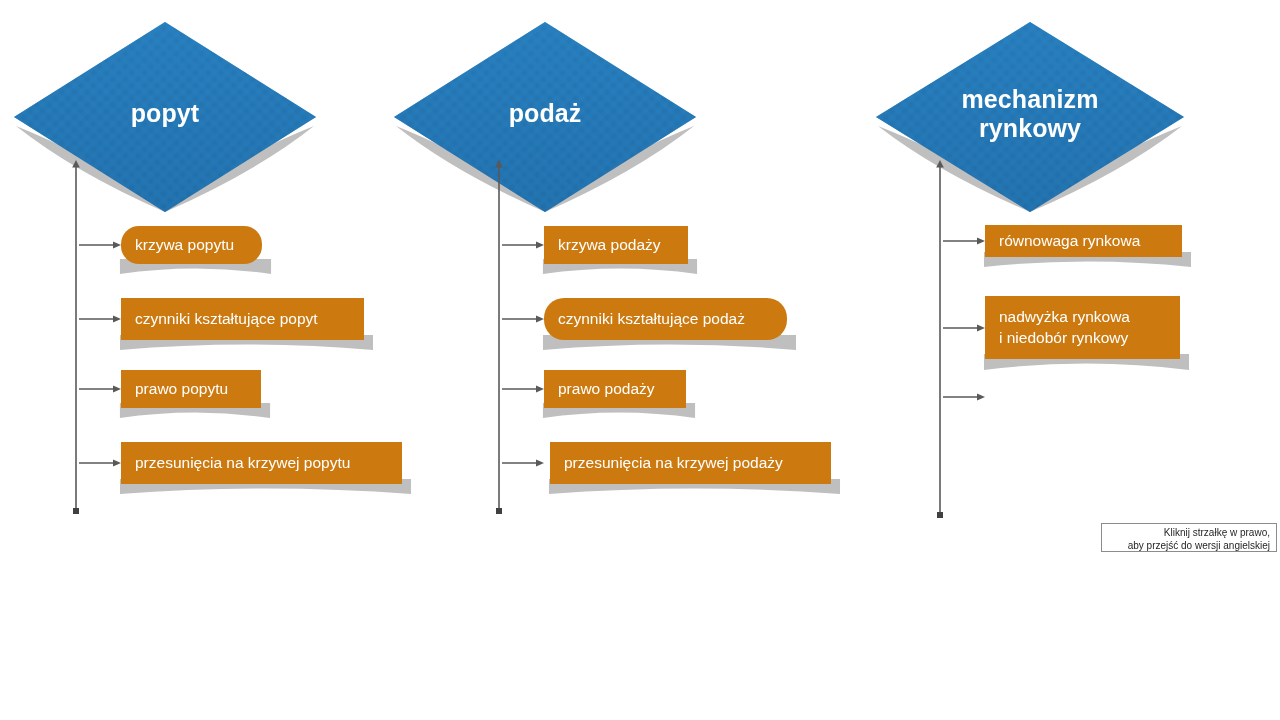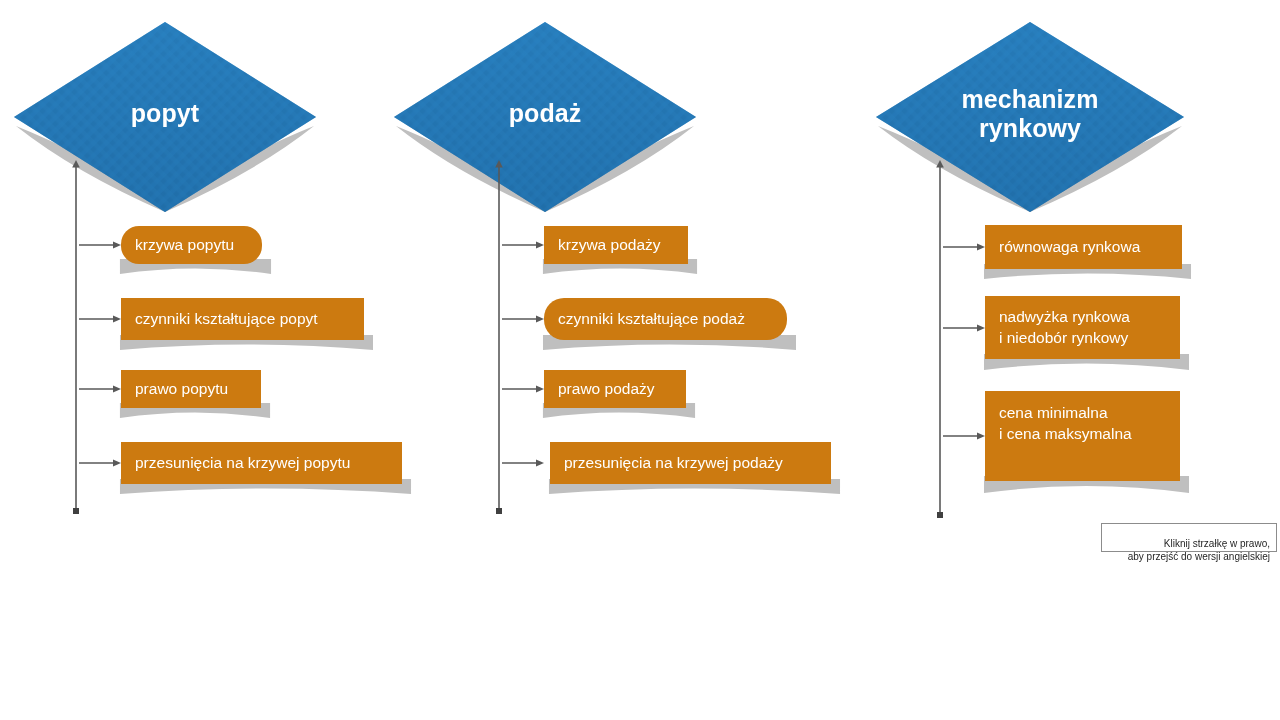--- a/index.html
+++ b/index.html
@@ -127,21 +127,21 @@
     top: 523px;
     width: 176px;
     height: 29px;
     border: 1px solid #8c8c8c;
     background: #ffffff;
     color: #262626;
     font-size: 10px;
     line-height: 1.25;
     text-align: right;
     box-sizing: border-box;
-    padding: 14px 6px 0 4px;
+    padding: 3px 6px 0 4px;
     white-space: pre-line;
   }
 </style>
 </head>
 <body>
 
 <div class="canvas">
 
   <div class="column" id="col-0">
 
@@ -366,21 +366,21 @@
       <span class="connector">
         <svg width="42" height="12" viewBox="0 0 42 12">
             <line x1="0" y1="6" x2="36" y2="6" stroke="#595959" stroke-width="1.5"></line>
             <path d="M42 6 L34 2.6 L34 9.4 Z" fill="#595959"></path>
           </svg>
       </span>
       <span class="box-holder">
         <svg class="box-shadow-svg" viewBox="0 0 214 22" preserveAspectRatio="none">
           <path d="M3 0 L211 0 L211 15 Q 107 4 3 15 Z" fill="#bfbfbf"></path>
         </svg>
-        <span class="obox" style="width:197px;height:44px;">równowaga rynkowa</span>
+        <span class="obox" style="width:197px;height:32px;">równowaga rynkowa</span>
       </span>
     </div>
 
     <div class="row" style="left:131px; top:296px;">
       <span class="connector">
         <svg width="42" height="12" viewBox="0 0 42 12">
             <line x1="0" y1="6" x2="36" y2="6" stroke="#595959" stroke-width="1.5"></line>
             <path d="M42 6 L34 2.6 L34 9.4 Z" fill="#595959"></path>
           </svg>
       </span>
@@ -393,26 +393,19 @@
       </span>
     </div>
 
     <div class="row" style="left:131px; top:391px;">
       <span class="connector">
         <svg width="42" height="12" viewBox="0 0 42 12">
             <line x1="0" y1="6" x2="36" y2="6" stroke="#595959" stroke-width="1.5"></line>
             <path d="M42 6 L34 2.6 L34 9.4 Z" fill="#595959"></path>
           </svg>
       </span>
-      <span class="box-holder">
-        <svg class="box-shadow-svg" viewBox="0 0 212 22" preserveAspectRatio="none">
-          <path d="M3 0 L209 0 L209 17 Q 106 3 3 17 Z" fill="#bfbfbf"></path>
-        </svg>
-        <span class="obox" style="width:195px;height:90px;align-items:flex-start;padding-top:12px;">cena minimalna
-i cena maksymalna</span>
-      </span>
     </div>
   </div>
 
   <div class="hint-box">Kliknij strzałkę w prawo,
 aby przejść do wersji angielskiej</div>
 
 </div>
 
 </body></html>

